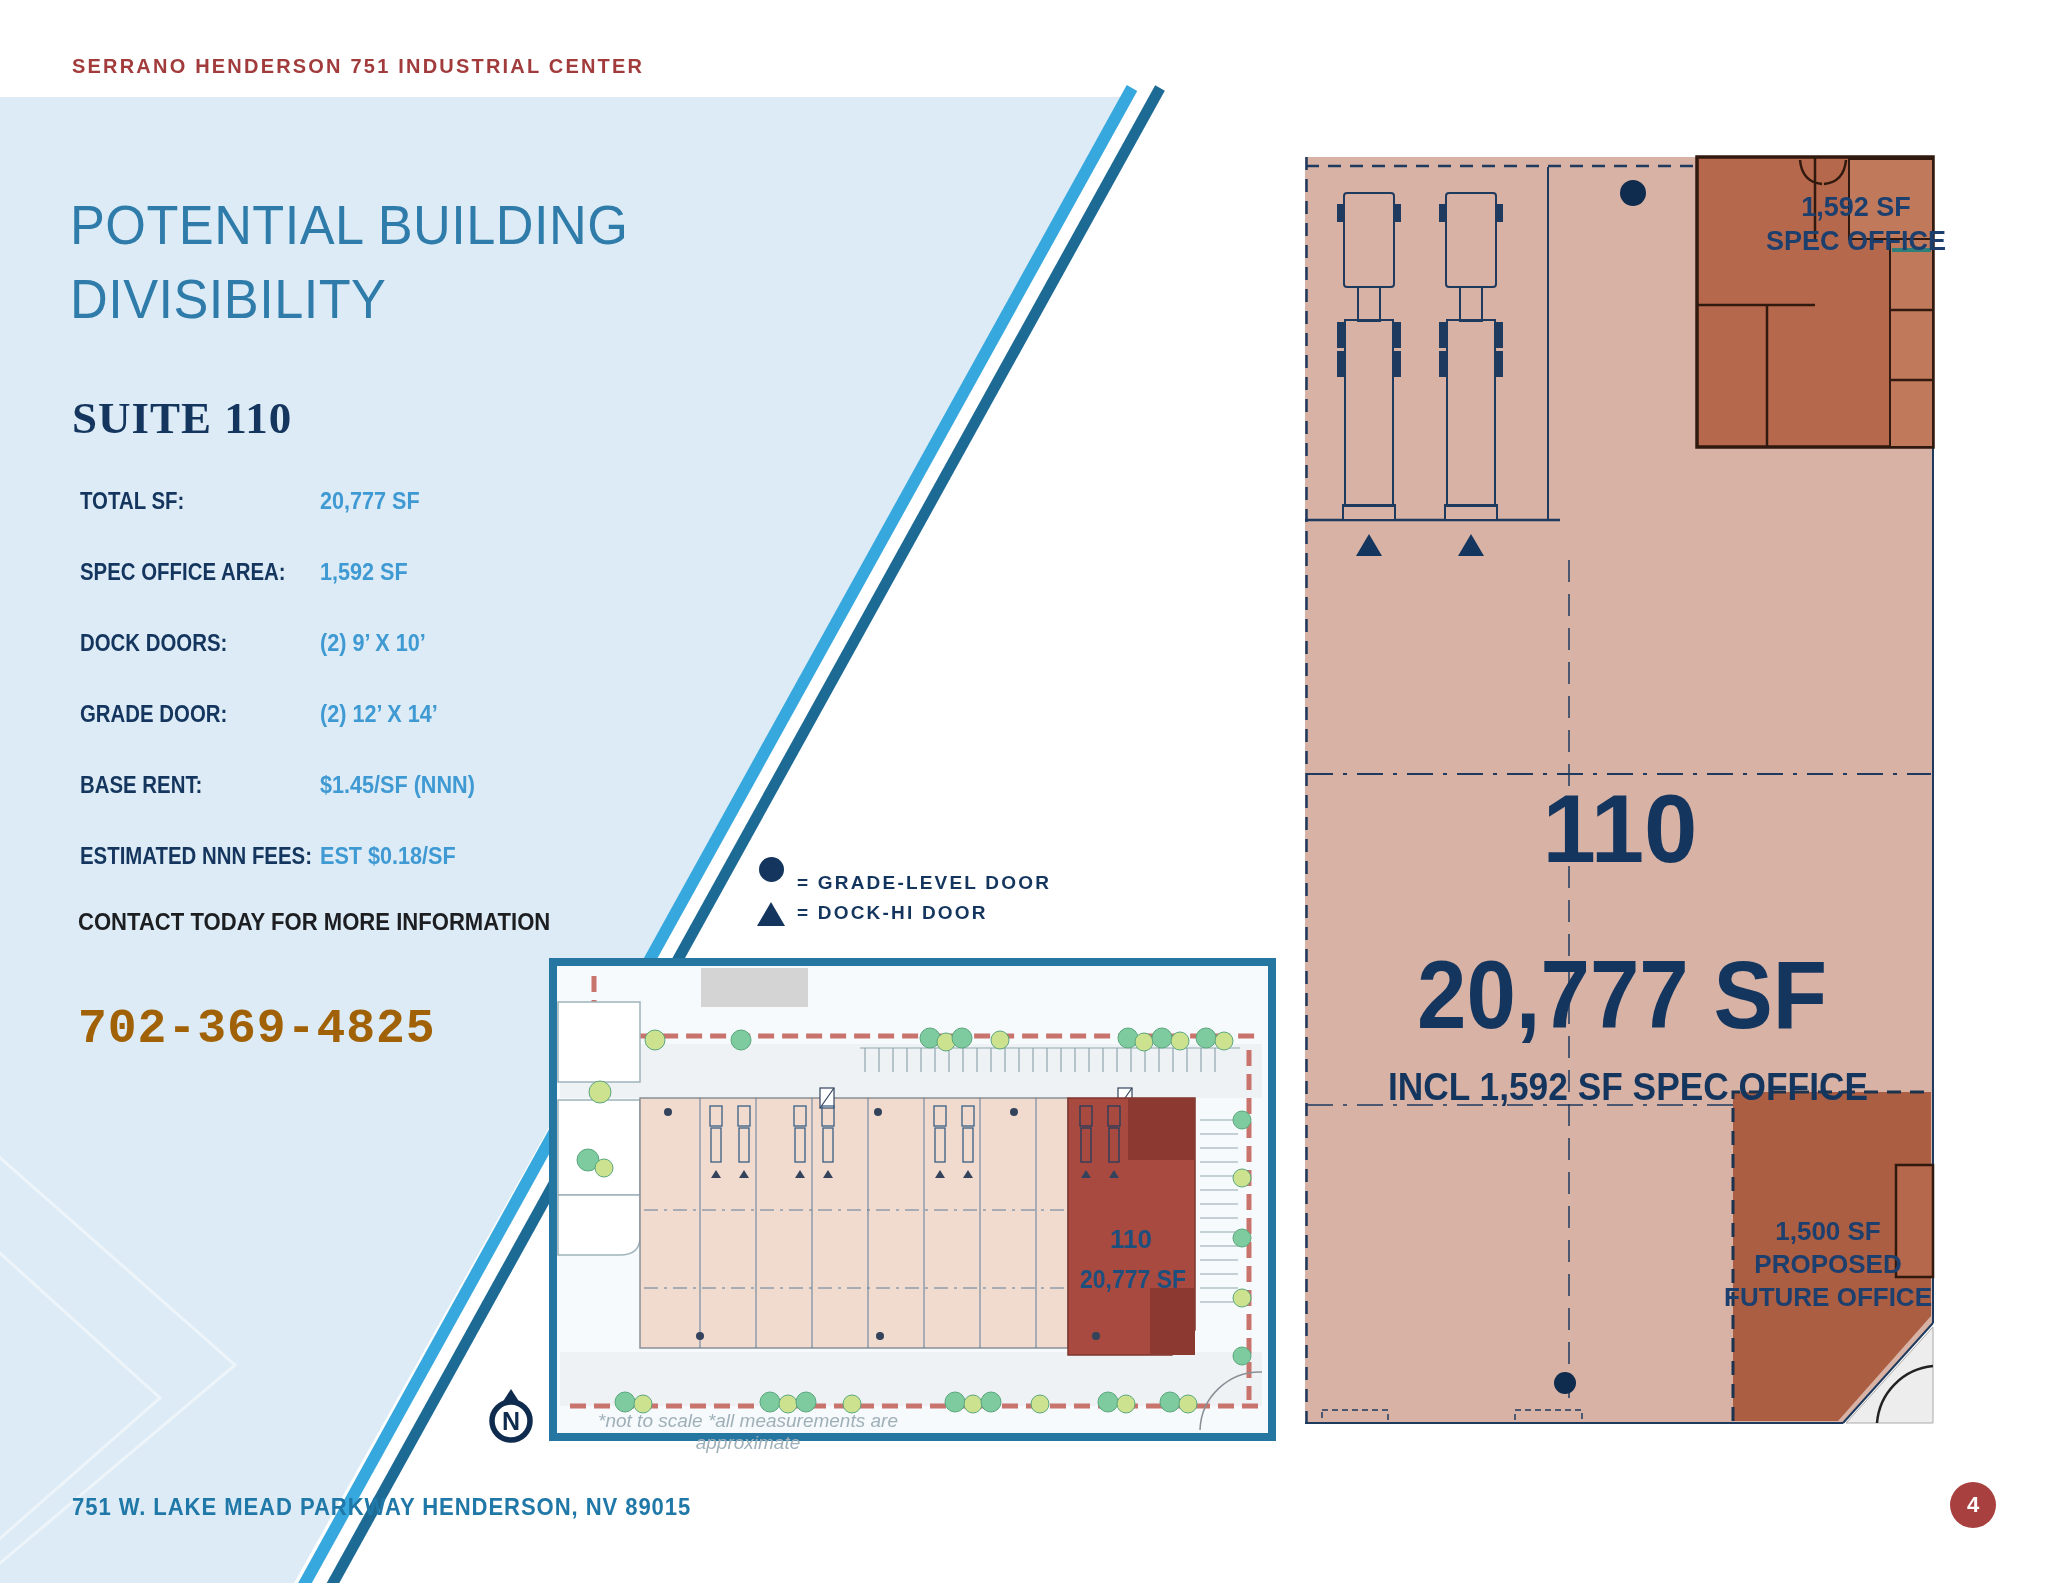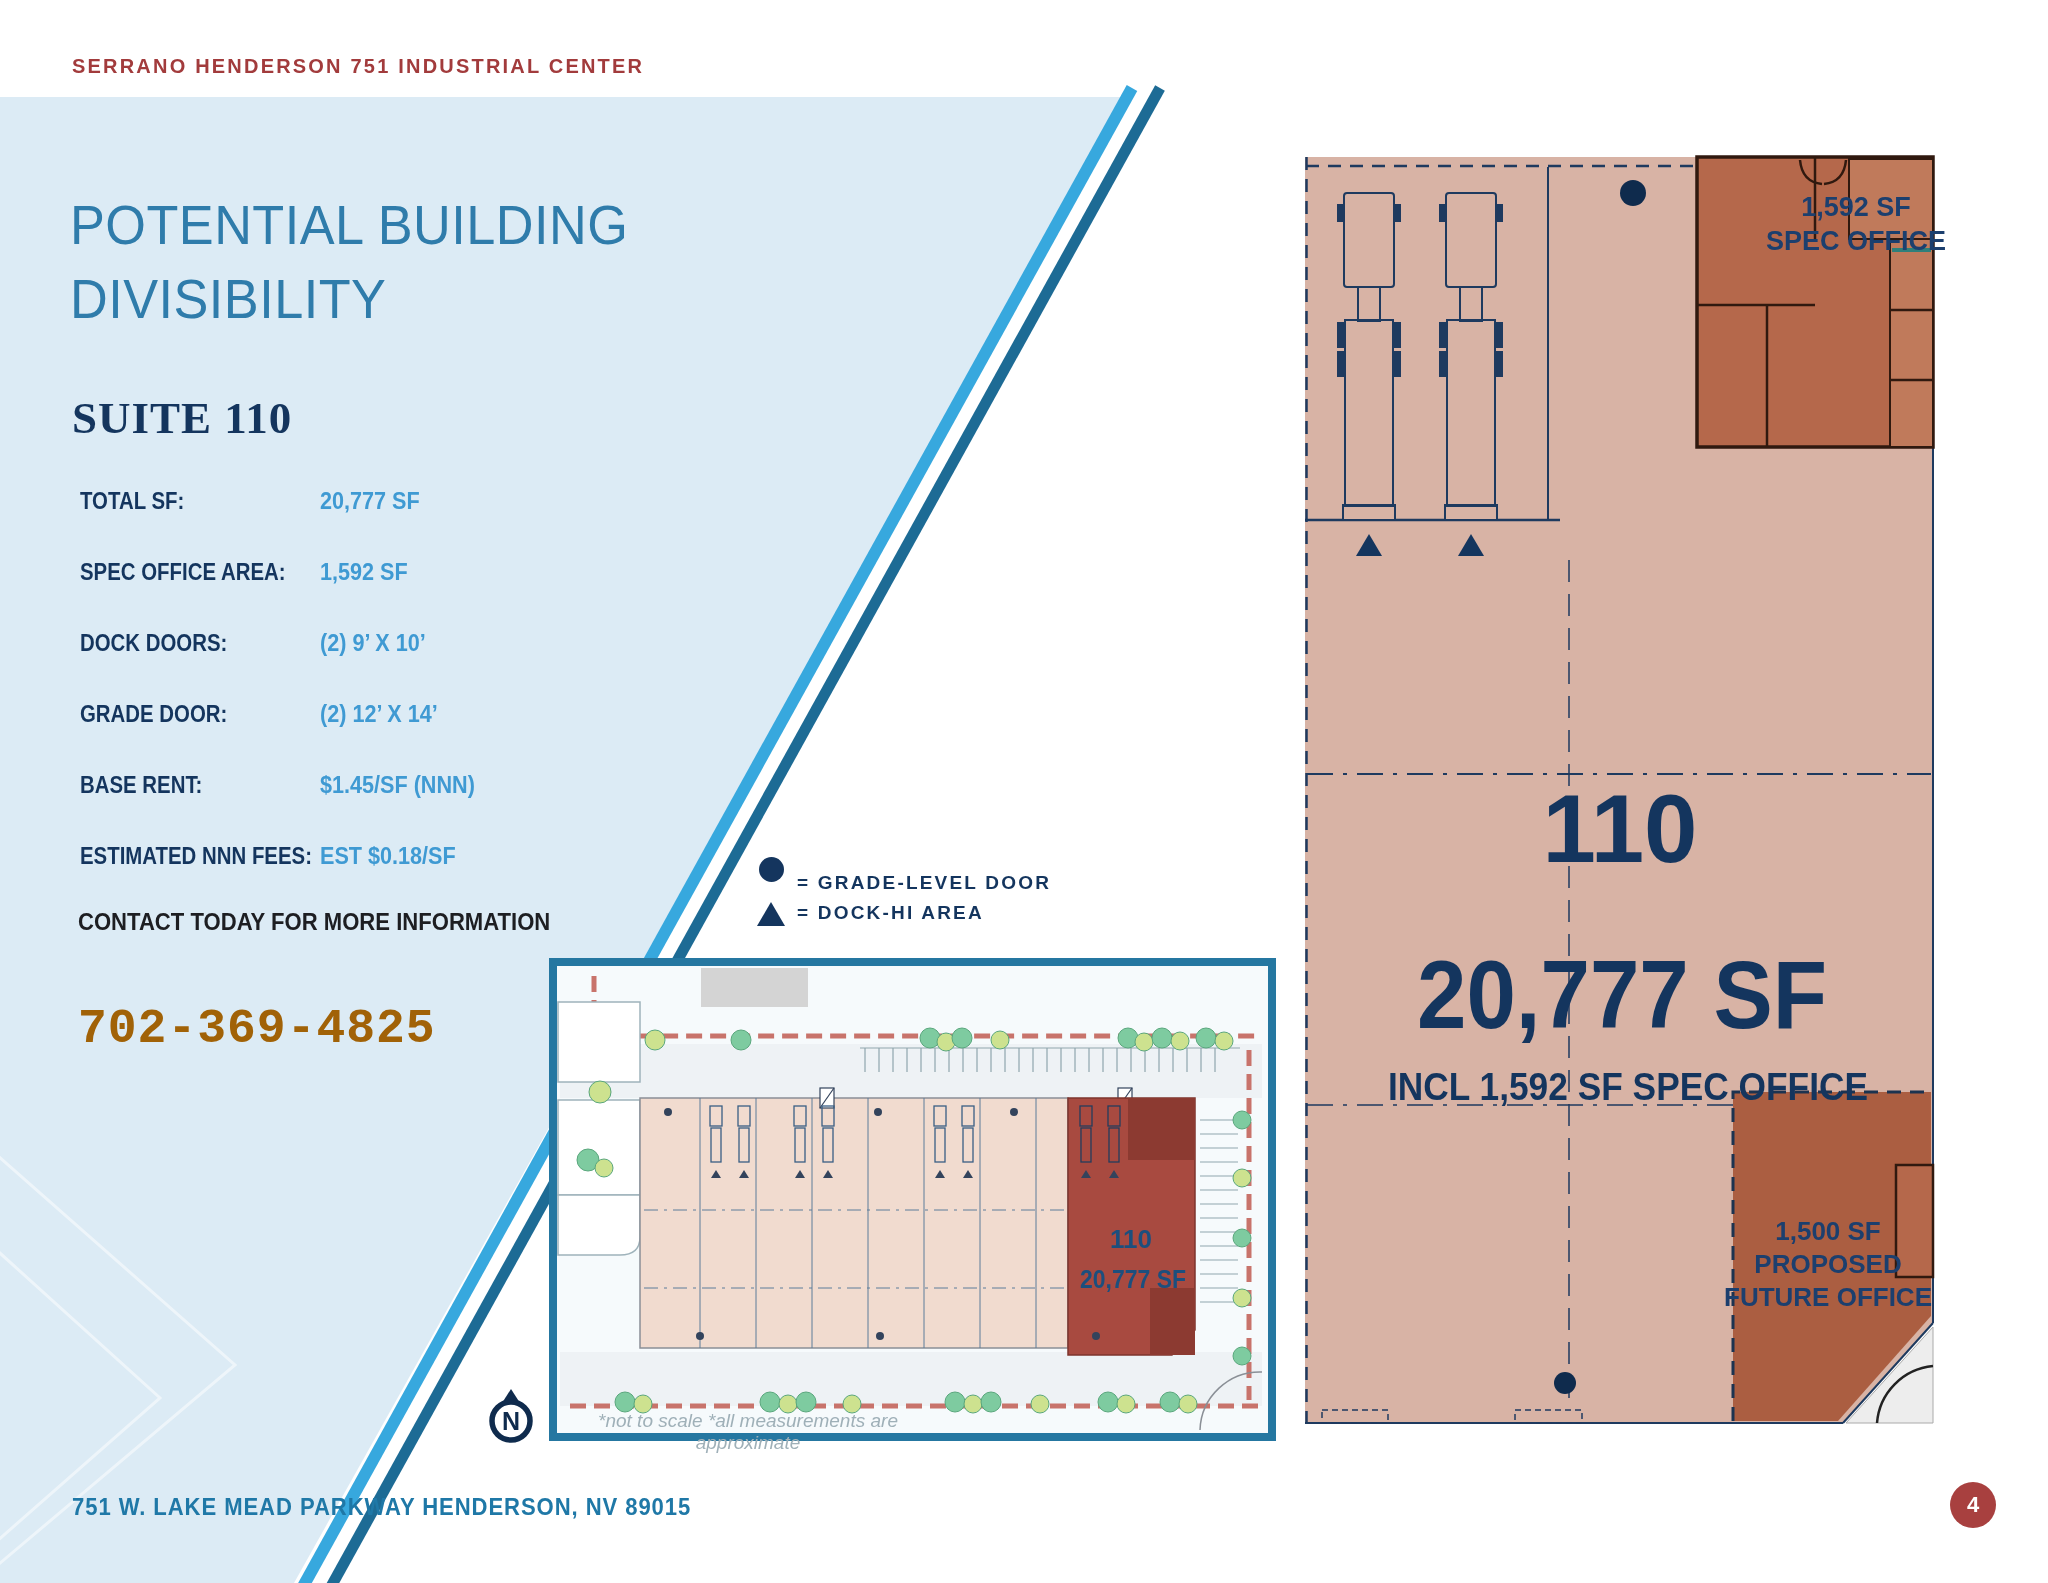--- a/index.html
+++ b/index.html
@@ -103,21 +103,21 @@
       <span class="spec-value">EST $0.18/SF</span>
     </div>
   </div>
 
   <div class="contact-cta">CONTACT TODAY FOR MORE INFORMATION</div>
   <div class="phone">702-369-4825</div>
 
   <div class="legend-dot"></div>
   <div class="legend-row" style="left:797px;top:856px;margin-top:16px;">= GRADE-LEVEL DOOR</div>
   <div class="legend-tri"></div>
-  <div class="legend-row" style="left:797px;top:902px;">= DOCK-HI AREA</div>
+  <div class="legend-row" style="left:797px;top:902px;">= DOCK-HI DOOR</div>
 
   <svg class="abs" style="left:1298px;top:150px;" width="652" height="1282" viewBox="1298 150 652 1282">
 
     <polygon points="1305,157 1933,157 1933,1323 1843,1423 1305,1423" fill="#d8b3a5"></polygon>
 
     <g>
       <polygon points="1846,1423 1933,1327 1933,1423" fill="#ededed" stroke="#aaaaaa" stroke-width="1"></polygon>
       <path d="M1877,1423 A62,62 0 0 1 1933,1366" fill="none" stroke="#222" stroke-width="2.5"></path>
     </g>
 

